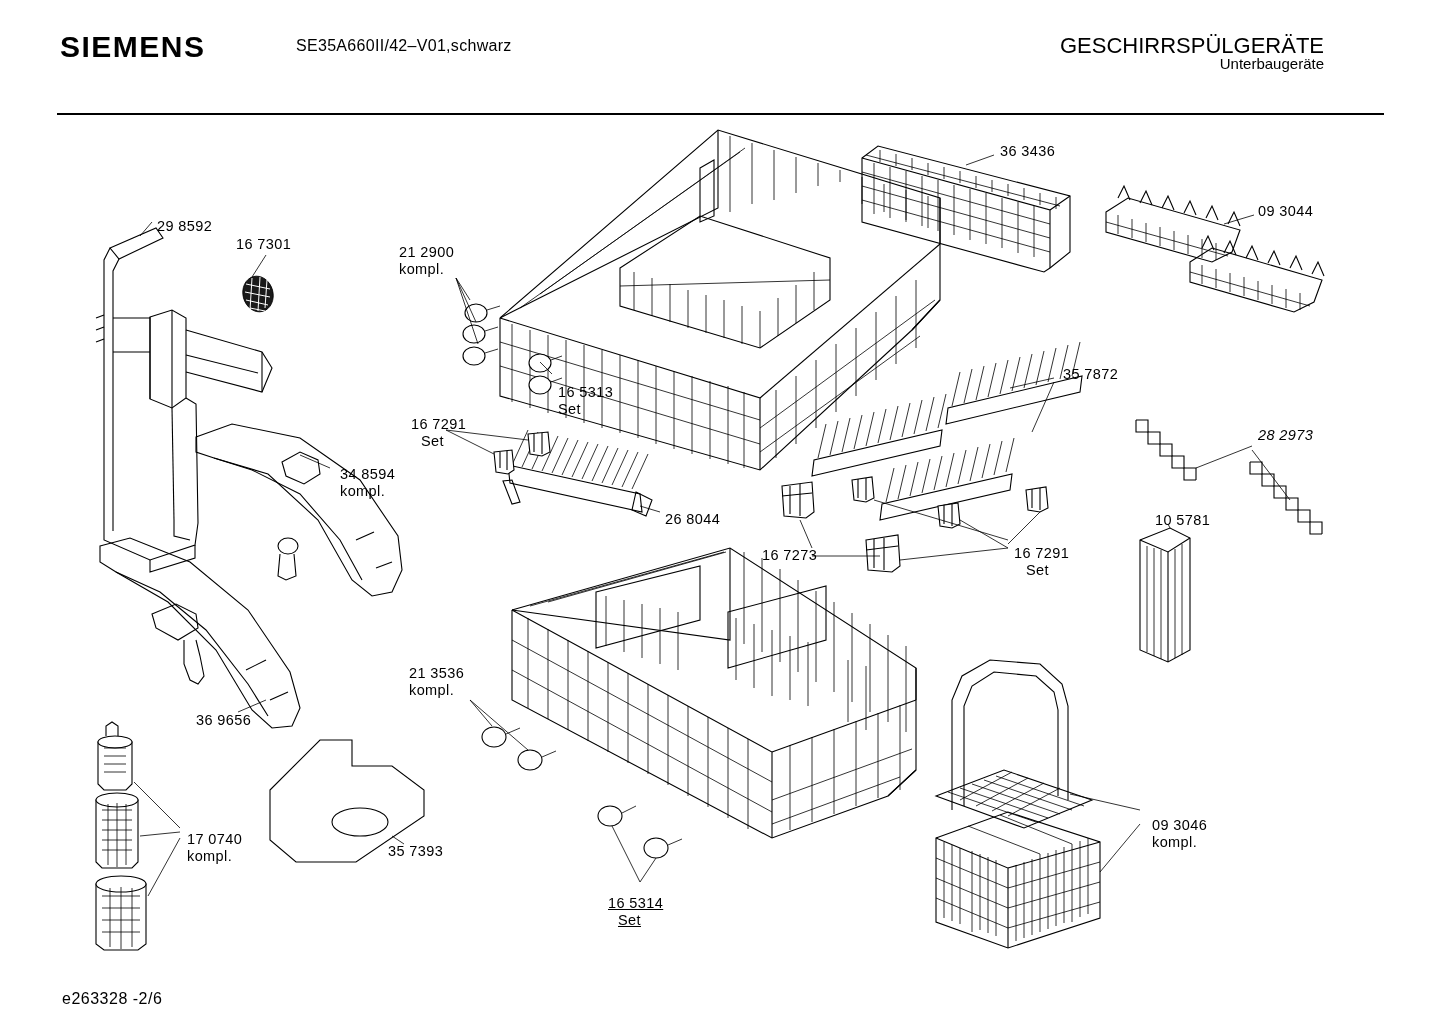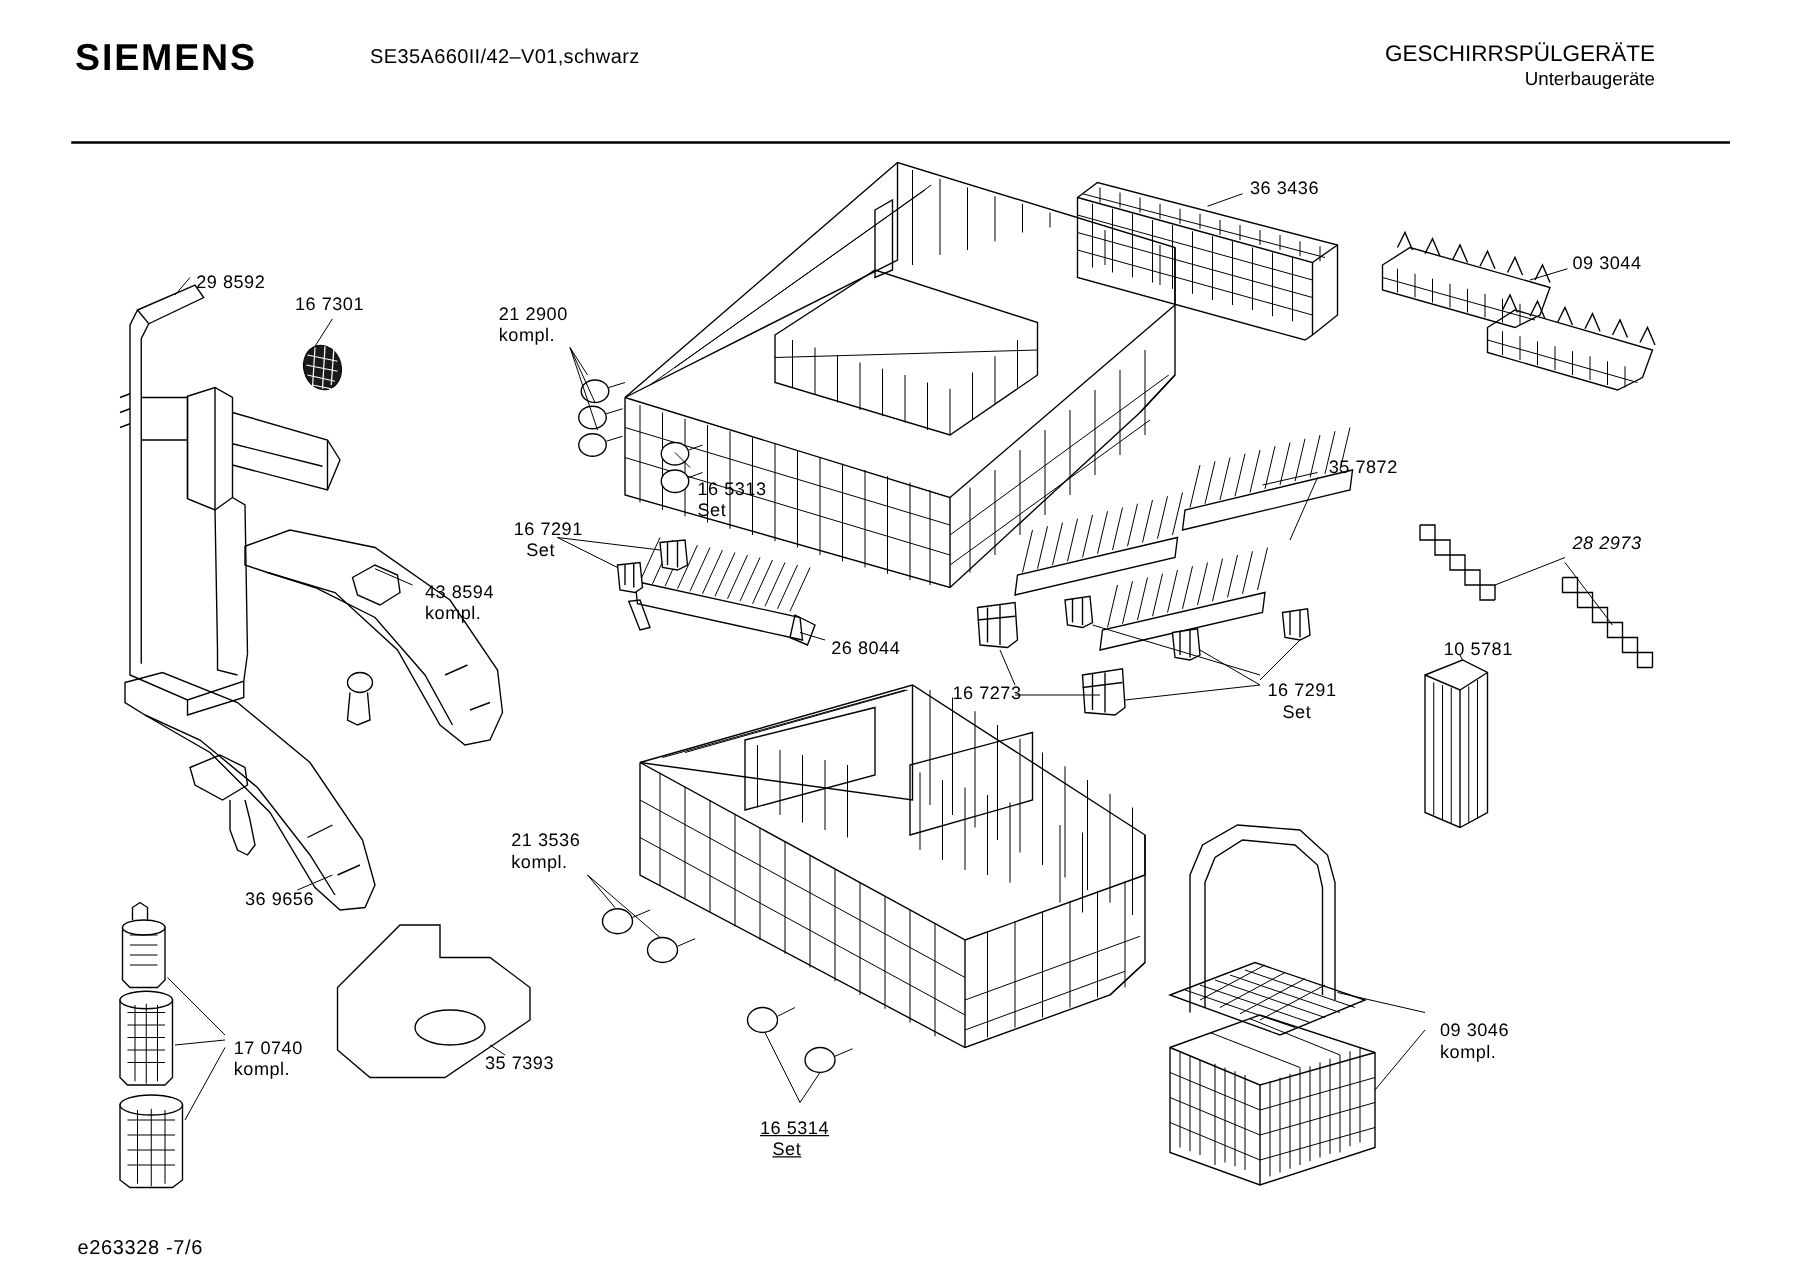--- a/index.html
+++ b/index.html
@@ -36,21 +36,21 @@
     left: 296px;
     top: 37px;
     font-size: 16px;
     letter-spacing: 0.3px;
     text-align: right;
   }
   .cat-main {
     position: absolute;
     right: 62px;
     top: 33px;
-    font-size: 18px;
+    font-size: 22px;
     text-align: right;
   }
   .cat-sub {
     position: absolute;
     right: 62px;
     top: 55px;
     font-size: 15px;
     text-align: right;
   }
   .rule {
@@ -85,21 +85,21 @@
 </head>
 <body>
 
 <div id="sheet">
 
   <div class="brand">SIEMENS</div>
   <div class="model">SE35A660II/42–V01,schwarz</div>
   <div class="cat-main">GESCHIRRSPÜLGERÄTE</div>
   <div class="cat-sub">Unterbaugeräte</div>
   <div class="rule"></div>
-  <div class="footer">e263328 -7/6</div>
+  <div class="footer">e263328 -2/6</div>
 
   <svg width="1442" height="1019" style="position:absolute;left:0;top:0;">
 
     <g>
       <path class="ln" d="M110 248 L156 228 L163 238 L119 259 Z"></path>
       <path class="ln" d="M110 248 L104 260 L104 520"></path>
       <path class="ln" d="M119 259 L113 271 L113 520"></path>
       <path class="ln" d="M104 520 L104 540 L150 560 L195 545 L198 523"></path>
       <path class="ln" d="M113 520 L113 531"></path>
       <path class="ln" d="M150 317 L172 310 L186 318 L186 398 L172 408 L150 399 Z"></path>
@@ -644,21 +644,21 @@
   <div class="lbl" style="left:1000px;top:143px;"><span>36 3436</span></div>
   <div class="lbl" style="left:1258px;top:203px;"><span>09 3044</span></div>
   <div class="lbl" style="left:558px;top:384px;"><span>16 5313</span><br><span>Set</span></div>
   <div class="lbl" style="left:411px;top:416px;"><span>16 7291</span><br><span style="margin-left:10px;">Set</span></div>
   <div class="lbl" style="left:665px;top:511px;"><span>26 8044</span></div>
   <div class="lbl" style="left:1063px;top:366px;"><span>35 7872</span></div>
   <div class="lbl" style="left:1258px;top:427px;font-style:italic;"><span>28 2973</span></div>
   <div class="lbl" style="left:1155px;top:512px;"><span>10 5781</span></div>
   <div class="lbl" style="left:762px;top:547px;"><span>16 7273</span></div>
   <div class="lbl" style="left:1014px;top:545px;"><span>16 7291</span><br><span style="margin-left:12px;">Set</span></div>
-  <div class="lbl" style="left:340px;top:466px;"><span>43 8594</span><br><span>kompl.</span></div>
+  <div class="lbl" style="left:340px;top:466px;"><span>34 8594</span><br><span>kompl.</span></div>
   <div class="lbl" style="left:196px;top:712px;"><span>36 9656</span></div>
   <div class="lbl" style="left:409px;top:665px;"><span>21 3536</span><br><span>kompl.</span></div>
   <div class="lbl" style="left:187px;top:831px;"><span>17 0740</span><br><span>kompl.</span></div>
   <div class="lbl" style="left:388px;top:843px;"><span>35 7393</span></div>
   <div class="lbl" style="left:608px;top:895px;text-decoration:underline;"><span>16 5314</span><br><span style="margin-left:10px;">Set</span></div>
   <div class="lbl" style="left:1152px;top:817px;"><span>09 3046</span><br><span>kompl.</span></div>
 
 </div>
 
 </body></html>

